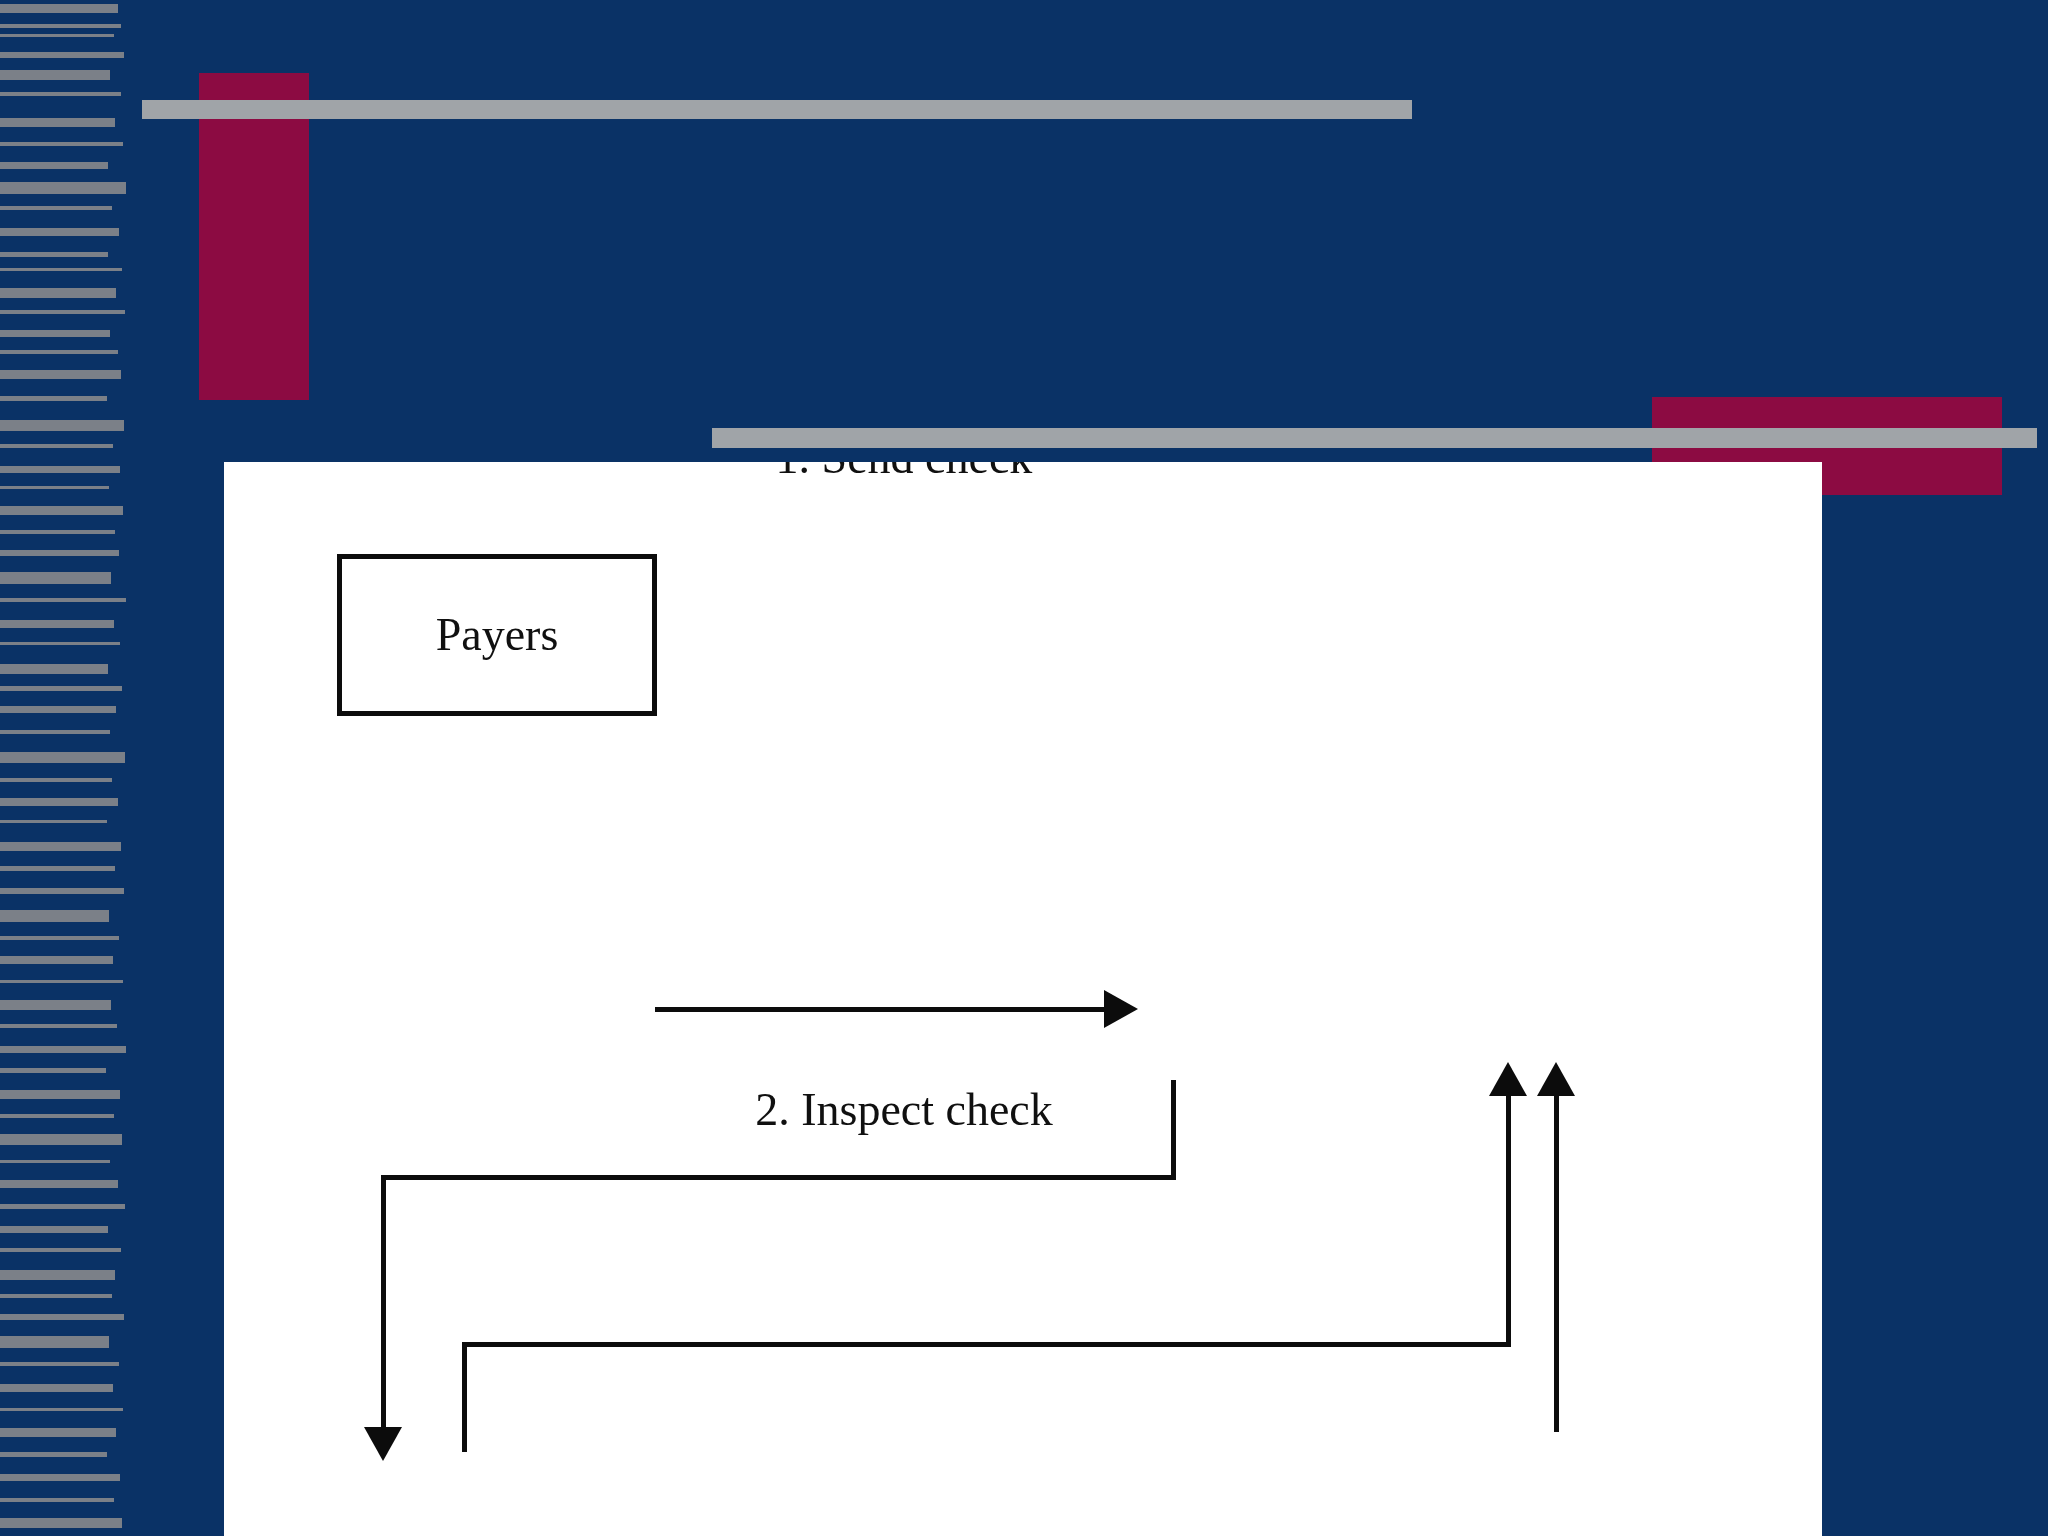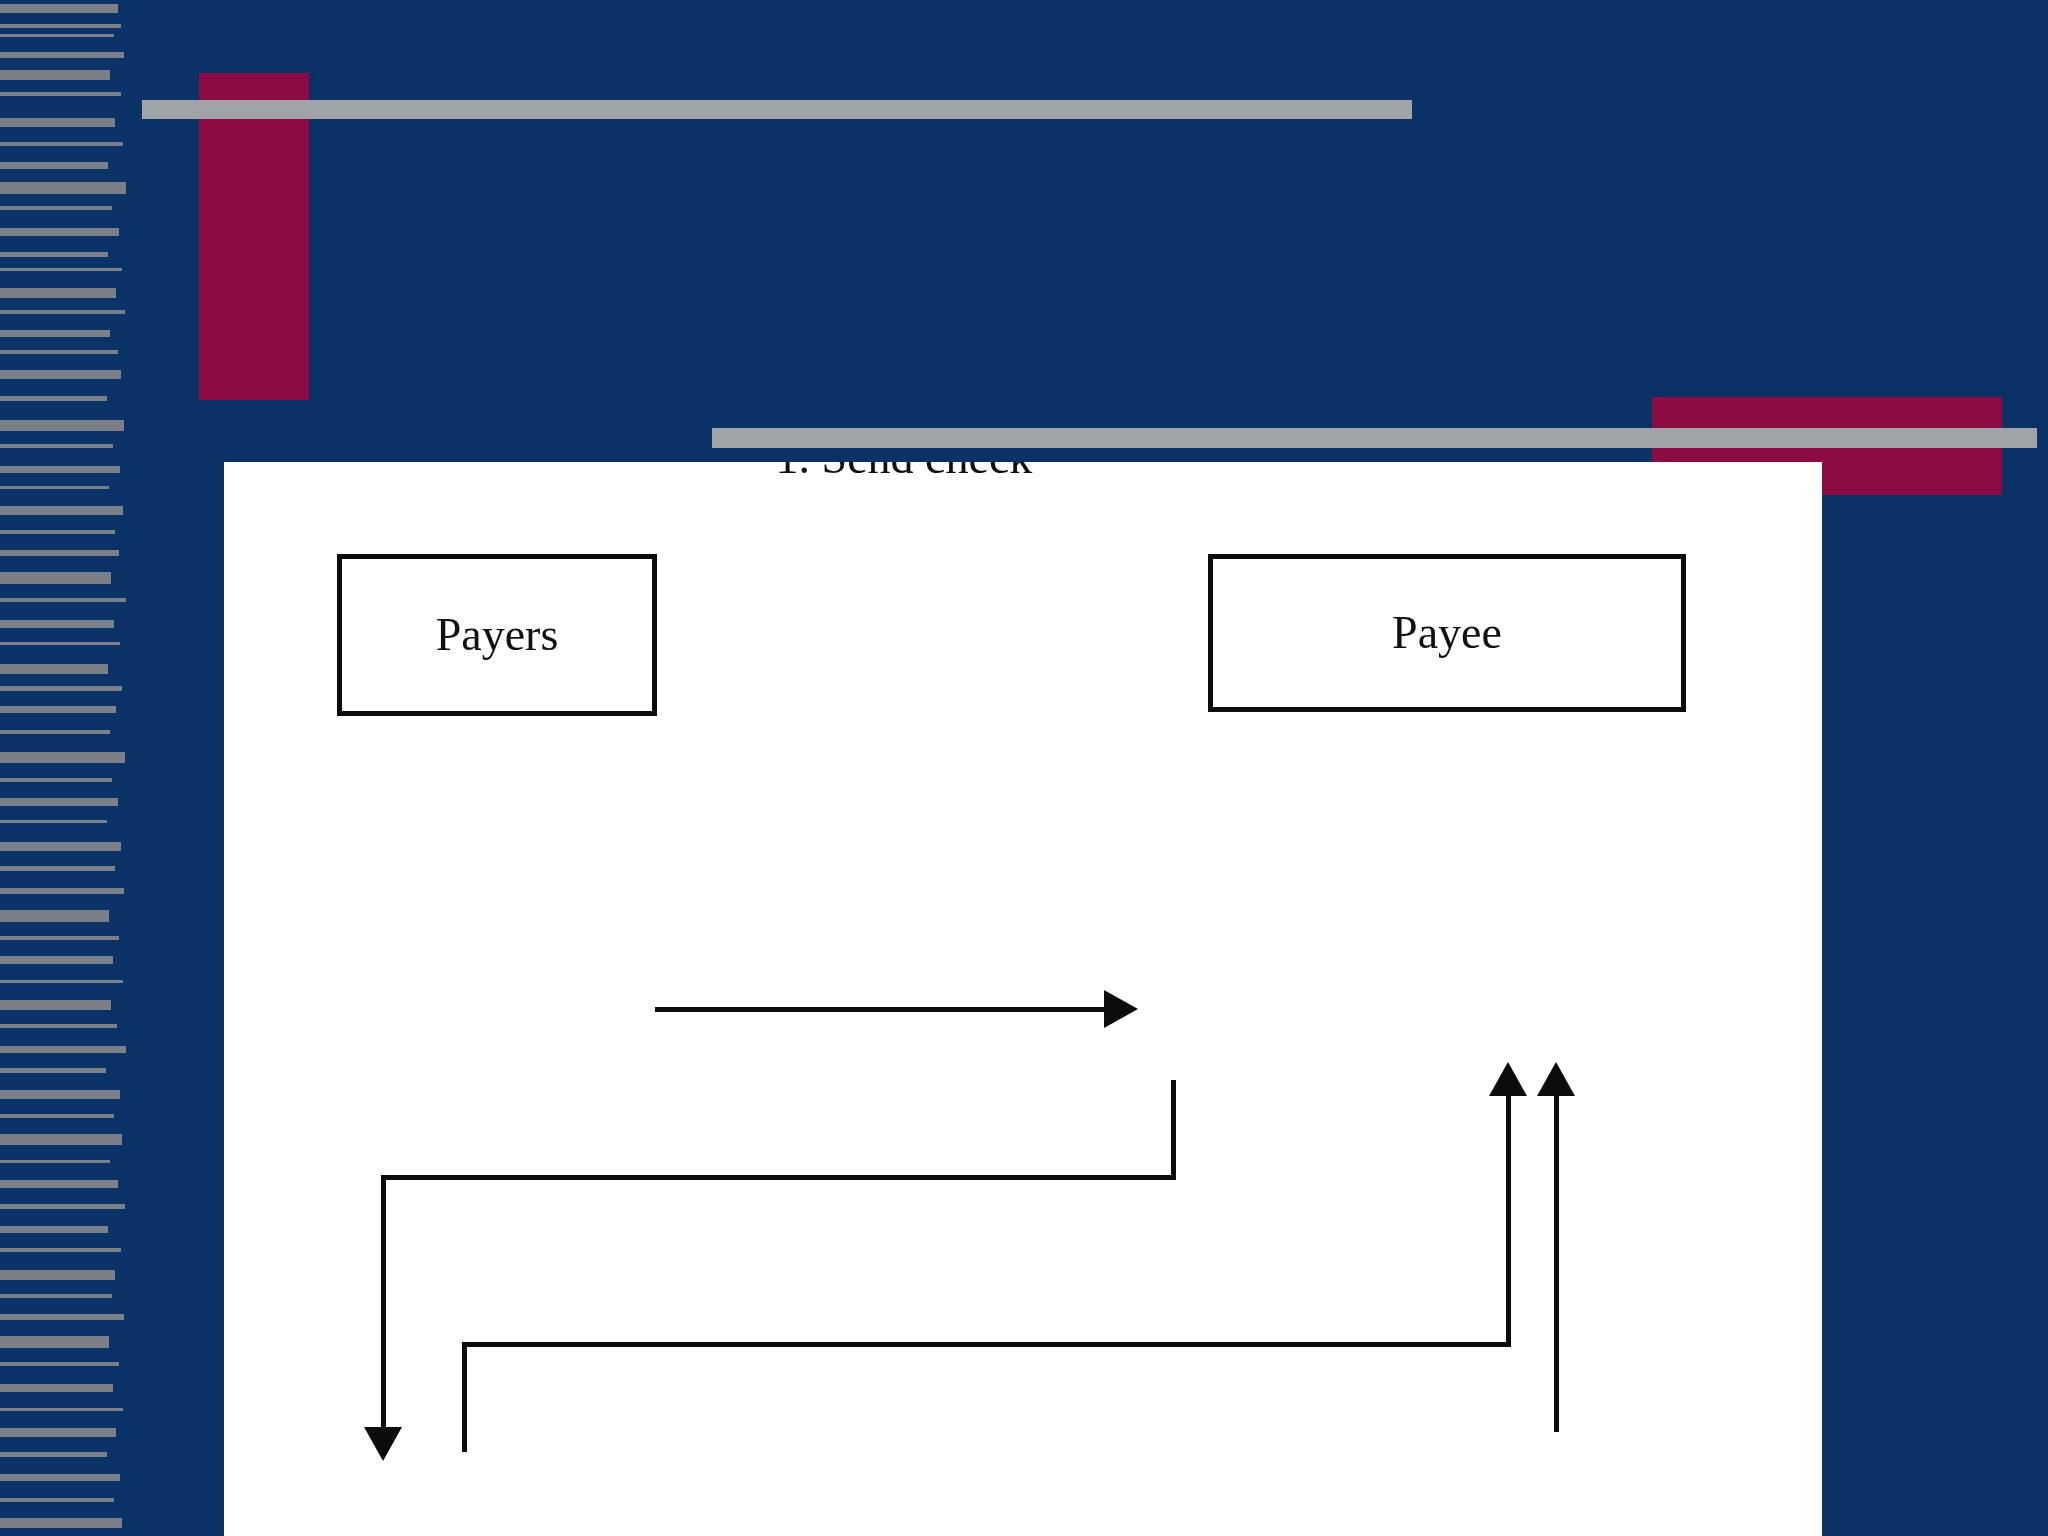--- a/index.html
+++ b/index.html
@@ -248,23 +248,23 @@
       <div class="wire v" style="left:238px; top:880px; height:110px;"></div>
       <div class="wire h" style="left:238px; top:880px; width:1049px;"></div>
       <div class="wire v" style="left:1282px; top:618px; height:265px;"></div>
       <div class="arrow up" style="left:1265px; top:600px;"></div>
 
       <div class="wire v" style="left:1330px; top:618px; height:352px;"></div>
       <div class="arrow up" style="left:1313px; top:600px;"></div>
 
       <div class="node" style="left:113px; top:92px; width:320px; height:162px;">Payers</div>
 
-      <div class="node" style="left:984px; top:92px; width:478px; height:158px;">Payee</div>
 
       <div class="step-label" style="left:360px; top:-32px; width:640px;">1. Send check</div>
 
+      <div class="step-label" style="left:280px; top:620px; width:800px;">2. Inspect  check</div>
 
 
 
     </div>
   </div>
 
 </div>
 
 </body></html>

